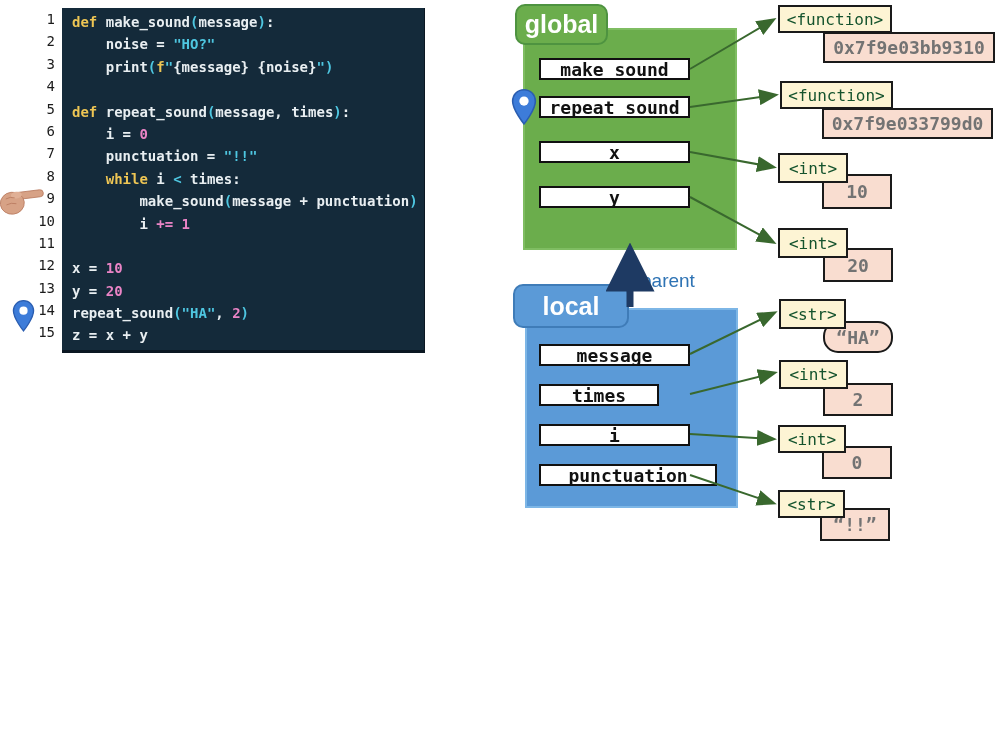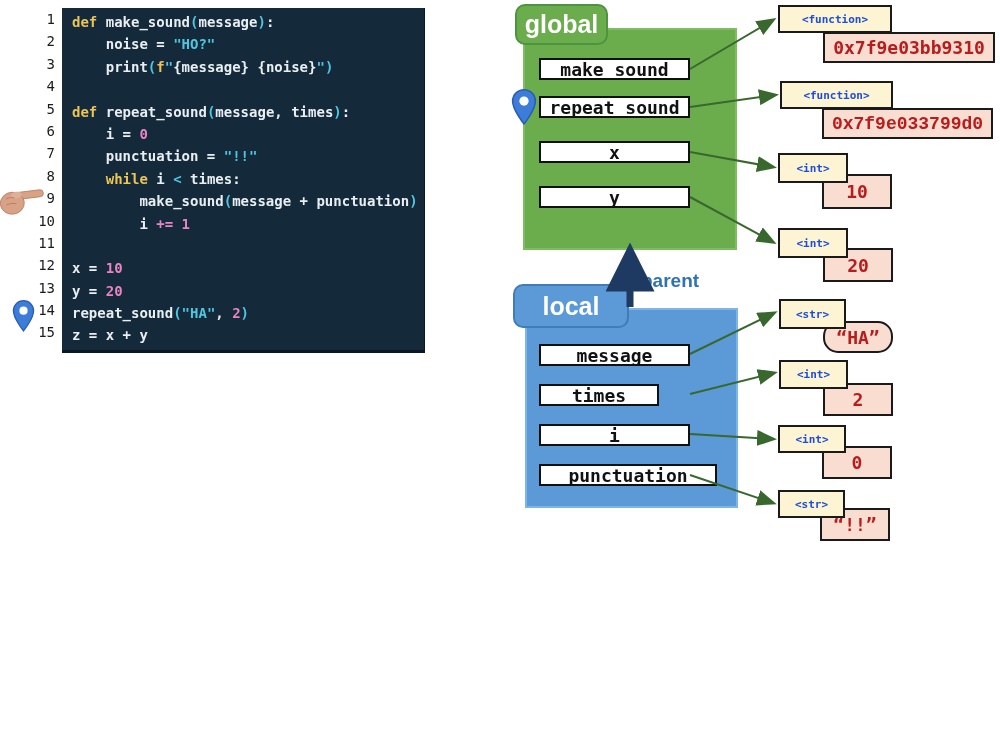--- a/index.html
+++ b/index.html
@@ -33,30 +33,30 @@
              font-size:25px;letter-spacing:0px;z-index:5;}
   .frame-tab.global{left:515px;top:4px;width:93px;height:41px;
                     background:var(--green);border:2px solid #4e9340;}
   .frame-tab.local{left:513px;top:284px;width:116px;height:44px;
                    background:var(--blue);border:2px solid #3f7cb8;}
   .var-box{position:absolute;box-sizing:border-box;background:#ffffff;border:2px solid #111111;
            display:flex;align-items:center;justify-content:center;
            font-size:18px;font-weight:700;color:#111111;z-index:4;white-space:pre;}
 
   .parent-label{position:absolute;left:641px;top:270px;
-                font-family:"Liberation Sans",sans-serif;font-weight:700;
+                font-family:"Liberation Sans",sans-serif;font-weight:400;
                 font-size:19px;color:var(--parent-label);z-index:6;}
 
   
   .val-tag{position:absolute;box-sizing:border-box;background:var(--tag-bg);
            border:2px solid #1a1a1a;display:flex;align-items:center;justify-content:center;
-           font-size:11px;color:#1d4ed8;z-index:3;white-space:pre;font-weight:bold;}
+           font-size:16px;color:#14532d;z-index:3;white-space:pre;}
   .val-box{position:absolute;box-sizing:border-box;background:var(--val-bg);
            border:2px solid #1a1a1a;display:flex;align-items:center;justify-content:center;
-           font-size:18px;font-weight:700;color:#b91c1c;z-index:2;white-space:pre;}
+           font-size:18px;font-weight:700;color:#737373;z-index:2;white-space:pre;}
 
   .overlay{position:absolute;left:0;top:0;z-index:6;pointer-events:none;}
   .marker-icon{position:absolute;z-index:7;}
 </style>
 </head>
 <body>
 
 <div class="canvas" style="--code-bg: #142a3a; --kw: #edc554; --plain: #e8eef1; --str: #4ec6e0; --num: #ea84c6; --green: #6bad4c; --blue: #5b9ad7; --tag-bg: #fdf4d4; --val-bg: #f9ddd0; --parent-label: #2e73b4;">
 
   <div class="gutter" id="gutter">
@@ -134,21 +134,21 @@
       <div class="var-box" style="left: 539px; top: 186px; width: 151px; height: 22px;">y</div>
       <div class="var-box" style="left: 539px; top: 344px; width: 151px; height: 22px;">message</div>
       <div class="var-box" style="left: 539px; top: 384px; width: 120px; height: 22px;">times</div>
       <div class="var-box" style="left: 539px; top: 424px; width: 151px; height: 22px;">i</div>
       <div class="var-box" style="left: 539px; top: 464px; width: 178px; height: 22px;">punctuation</div>
     </div>
   <div id="val-layer">
       <div class="val-tag" style="left: 778px; top: 5px; width: 114px; height: 28px;">&lt;function&gt;</div>
       <div class="val-box" style="left: 823px; top: 32px; width: 172px; height: 31px;">0x7f9e03bb9310</div>
       <div class="val-tag" style="left: 780px; top: 81px; width: 113px; height: 28px;">&lt;function&gt;</div>
-      <div class="val-box" style="left: 822px; top: 108px; width: 171px; height: 31px; font-family: Liberation Mono, monospace;">0x7f9e033799d0</div>
+      <div class="val-box" style="left: 822px; top: 108px; width: 171px; height: 31px;">0x7f9e033799d0</div>
       <div class="val-tag" style="left: 778px; top: 153px; width: 70px; height: 30px;">&lt;int&gt;</div>
       <div class="val-box" style="left: 822px; top: 174px; width: 70px; height: 35px;">10</div>
       <div class="val-tag" style="left: 778px; top: 228px; width: 70px; height: 30px;">&lt;int&gt;</div>
       <div class="val-box" style="left: 823px; top: 248px; width: 70px; height: 34px;">20</div>
       <div class="val-tag" style="left: 779px; top: 299px; width: 67px; height: 30px;">&lt;str&gt;</div>
       <div class="val-box" style="left: 823px; top: 321px; width: 70px; height: 32px; border-radius: 15px;">“HA”</div>
       <div class="val-tag" style="left: 779px; top: 360px; width: 69px; height: 29px;">&lt;int&gt;</div>
       <div class="val-box" style="left: 823px; top: 383px; width: 70px; height: 33px;">2</div>
       <div class="val-tag" style="left: 778px; top: 425px; width: 68px; height: 28px;">&lt;int&gt;</div>
       <div class="val-box" style="left: 822px; top: 446px; width: 70px; height: 33px;">0</div>

